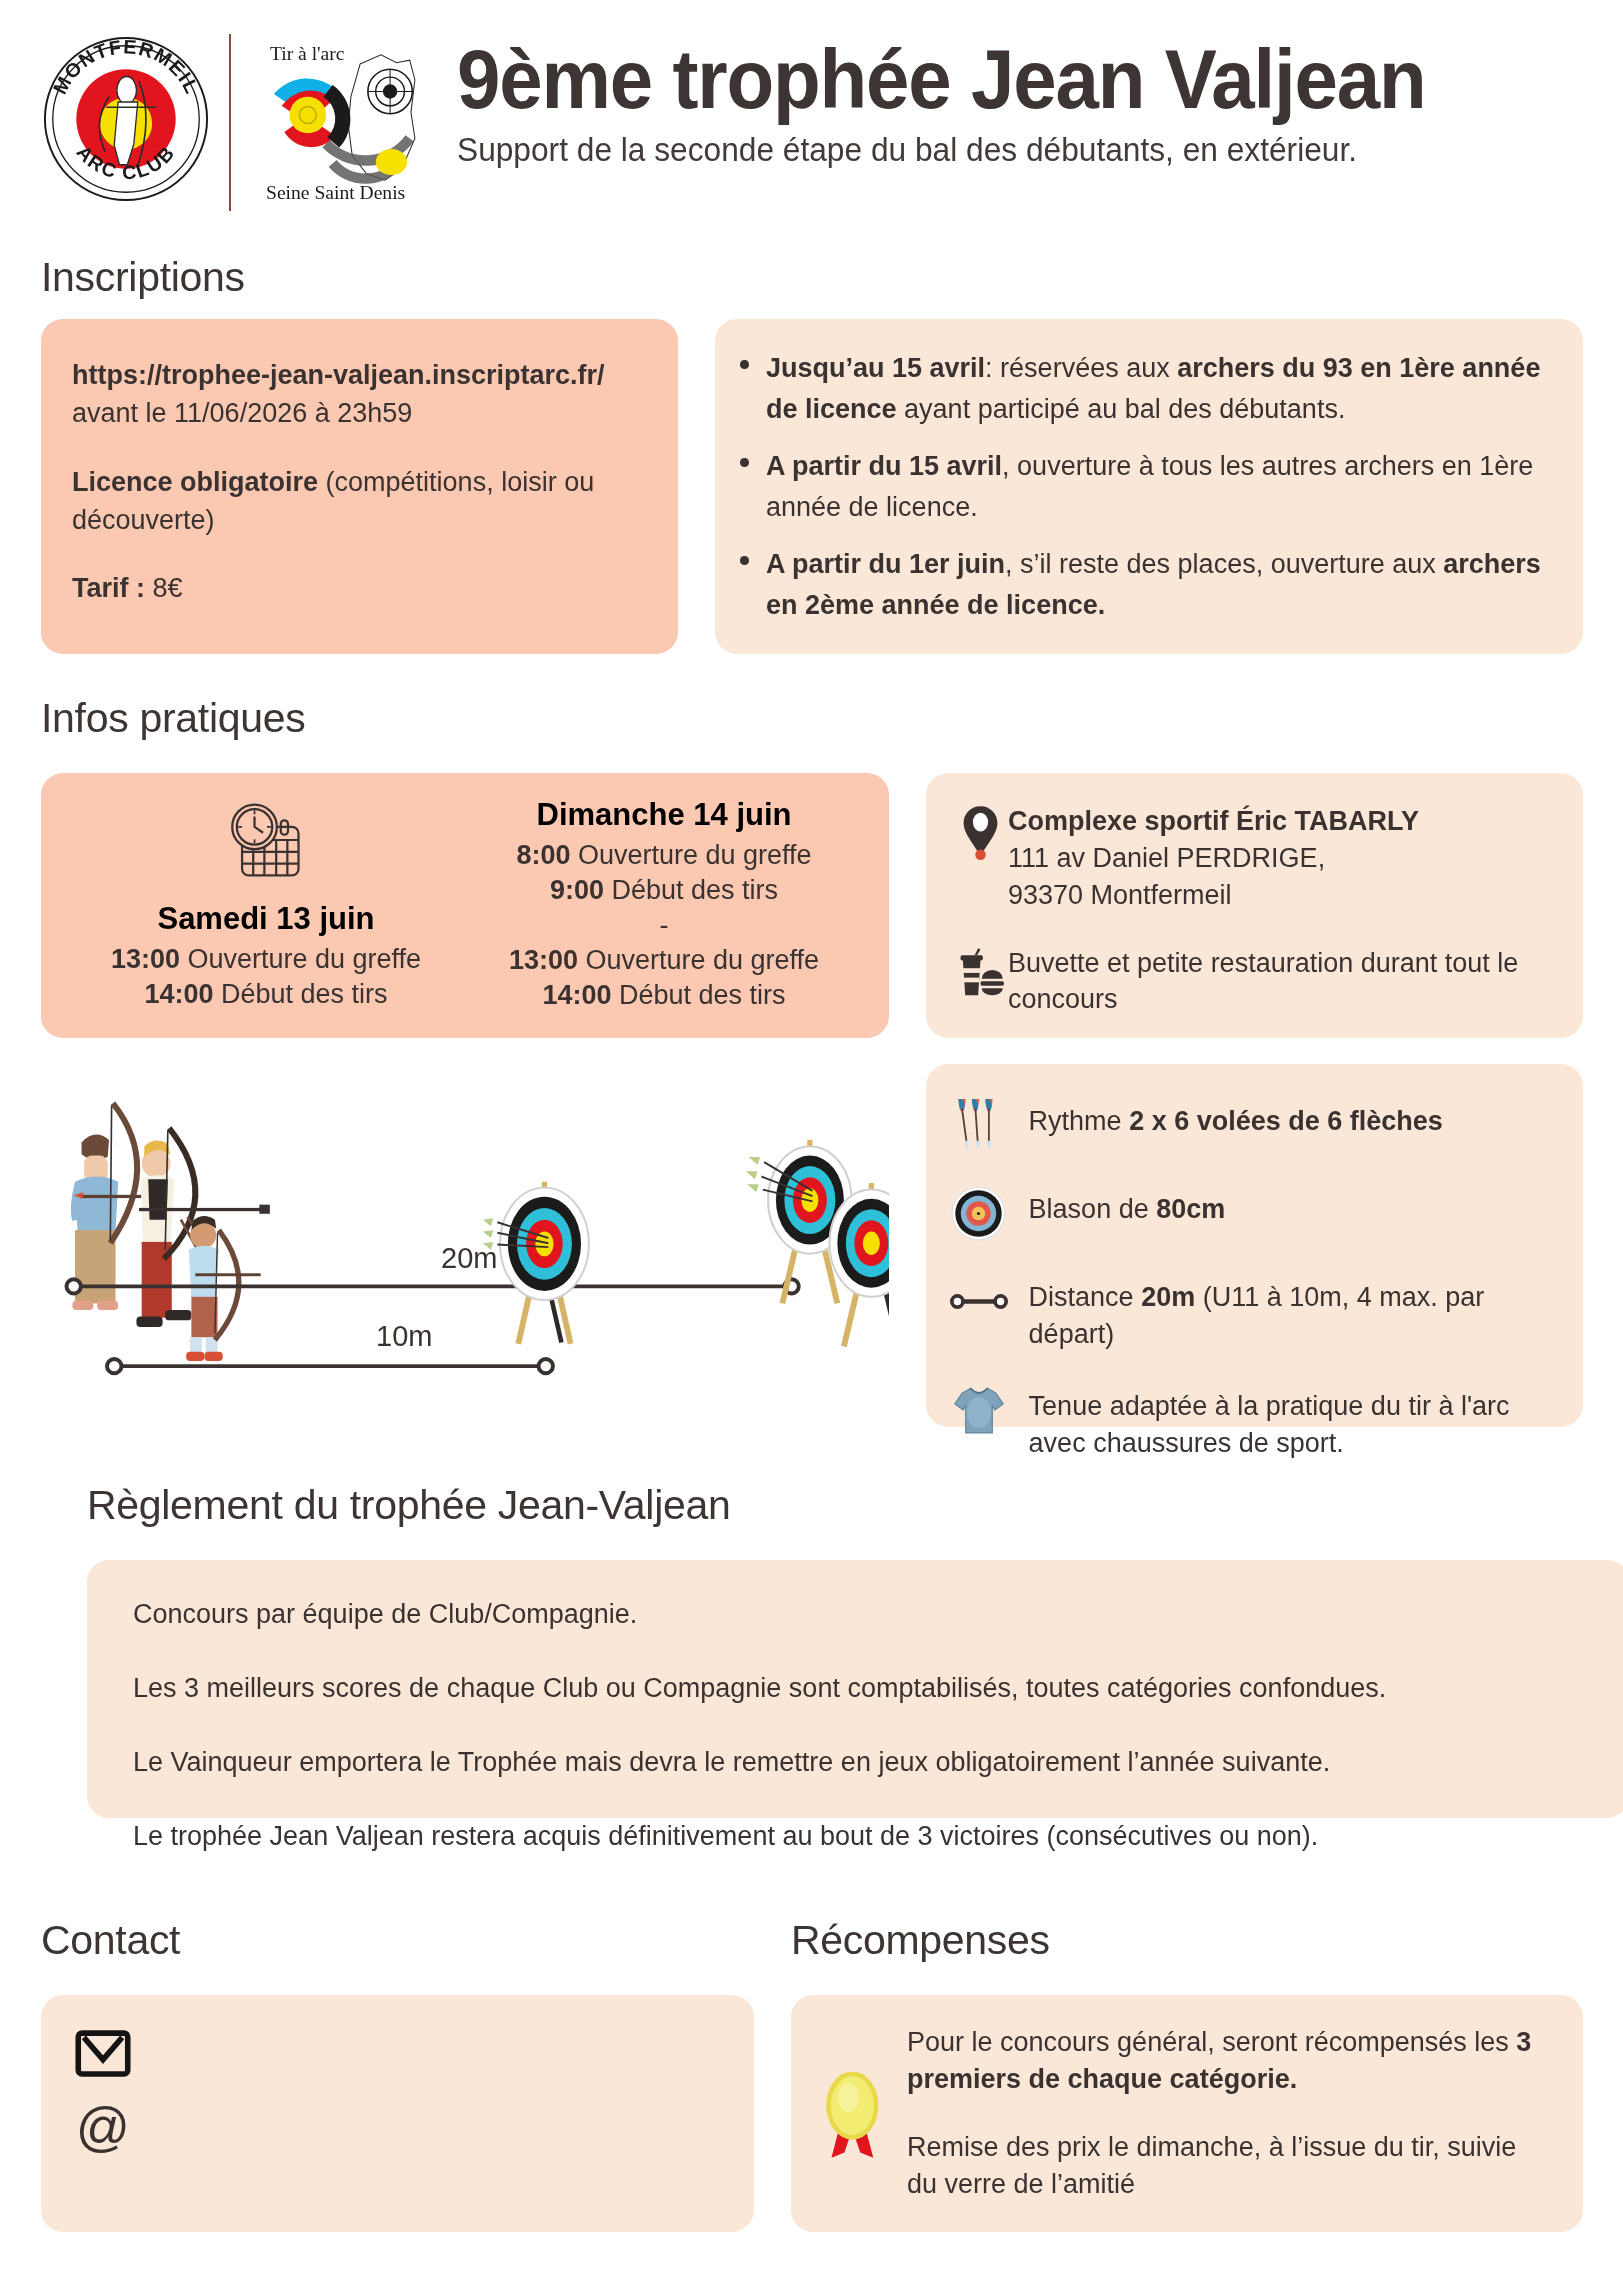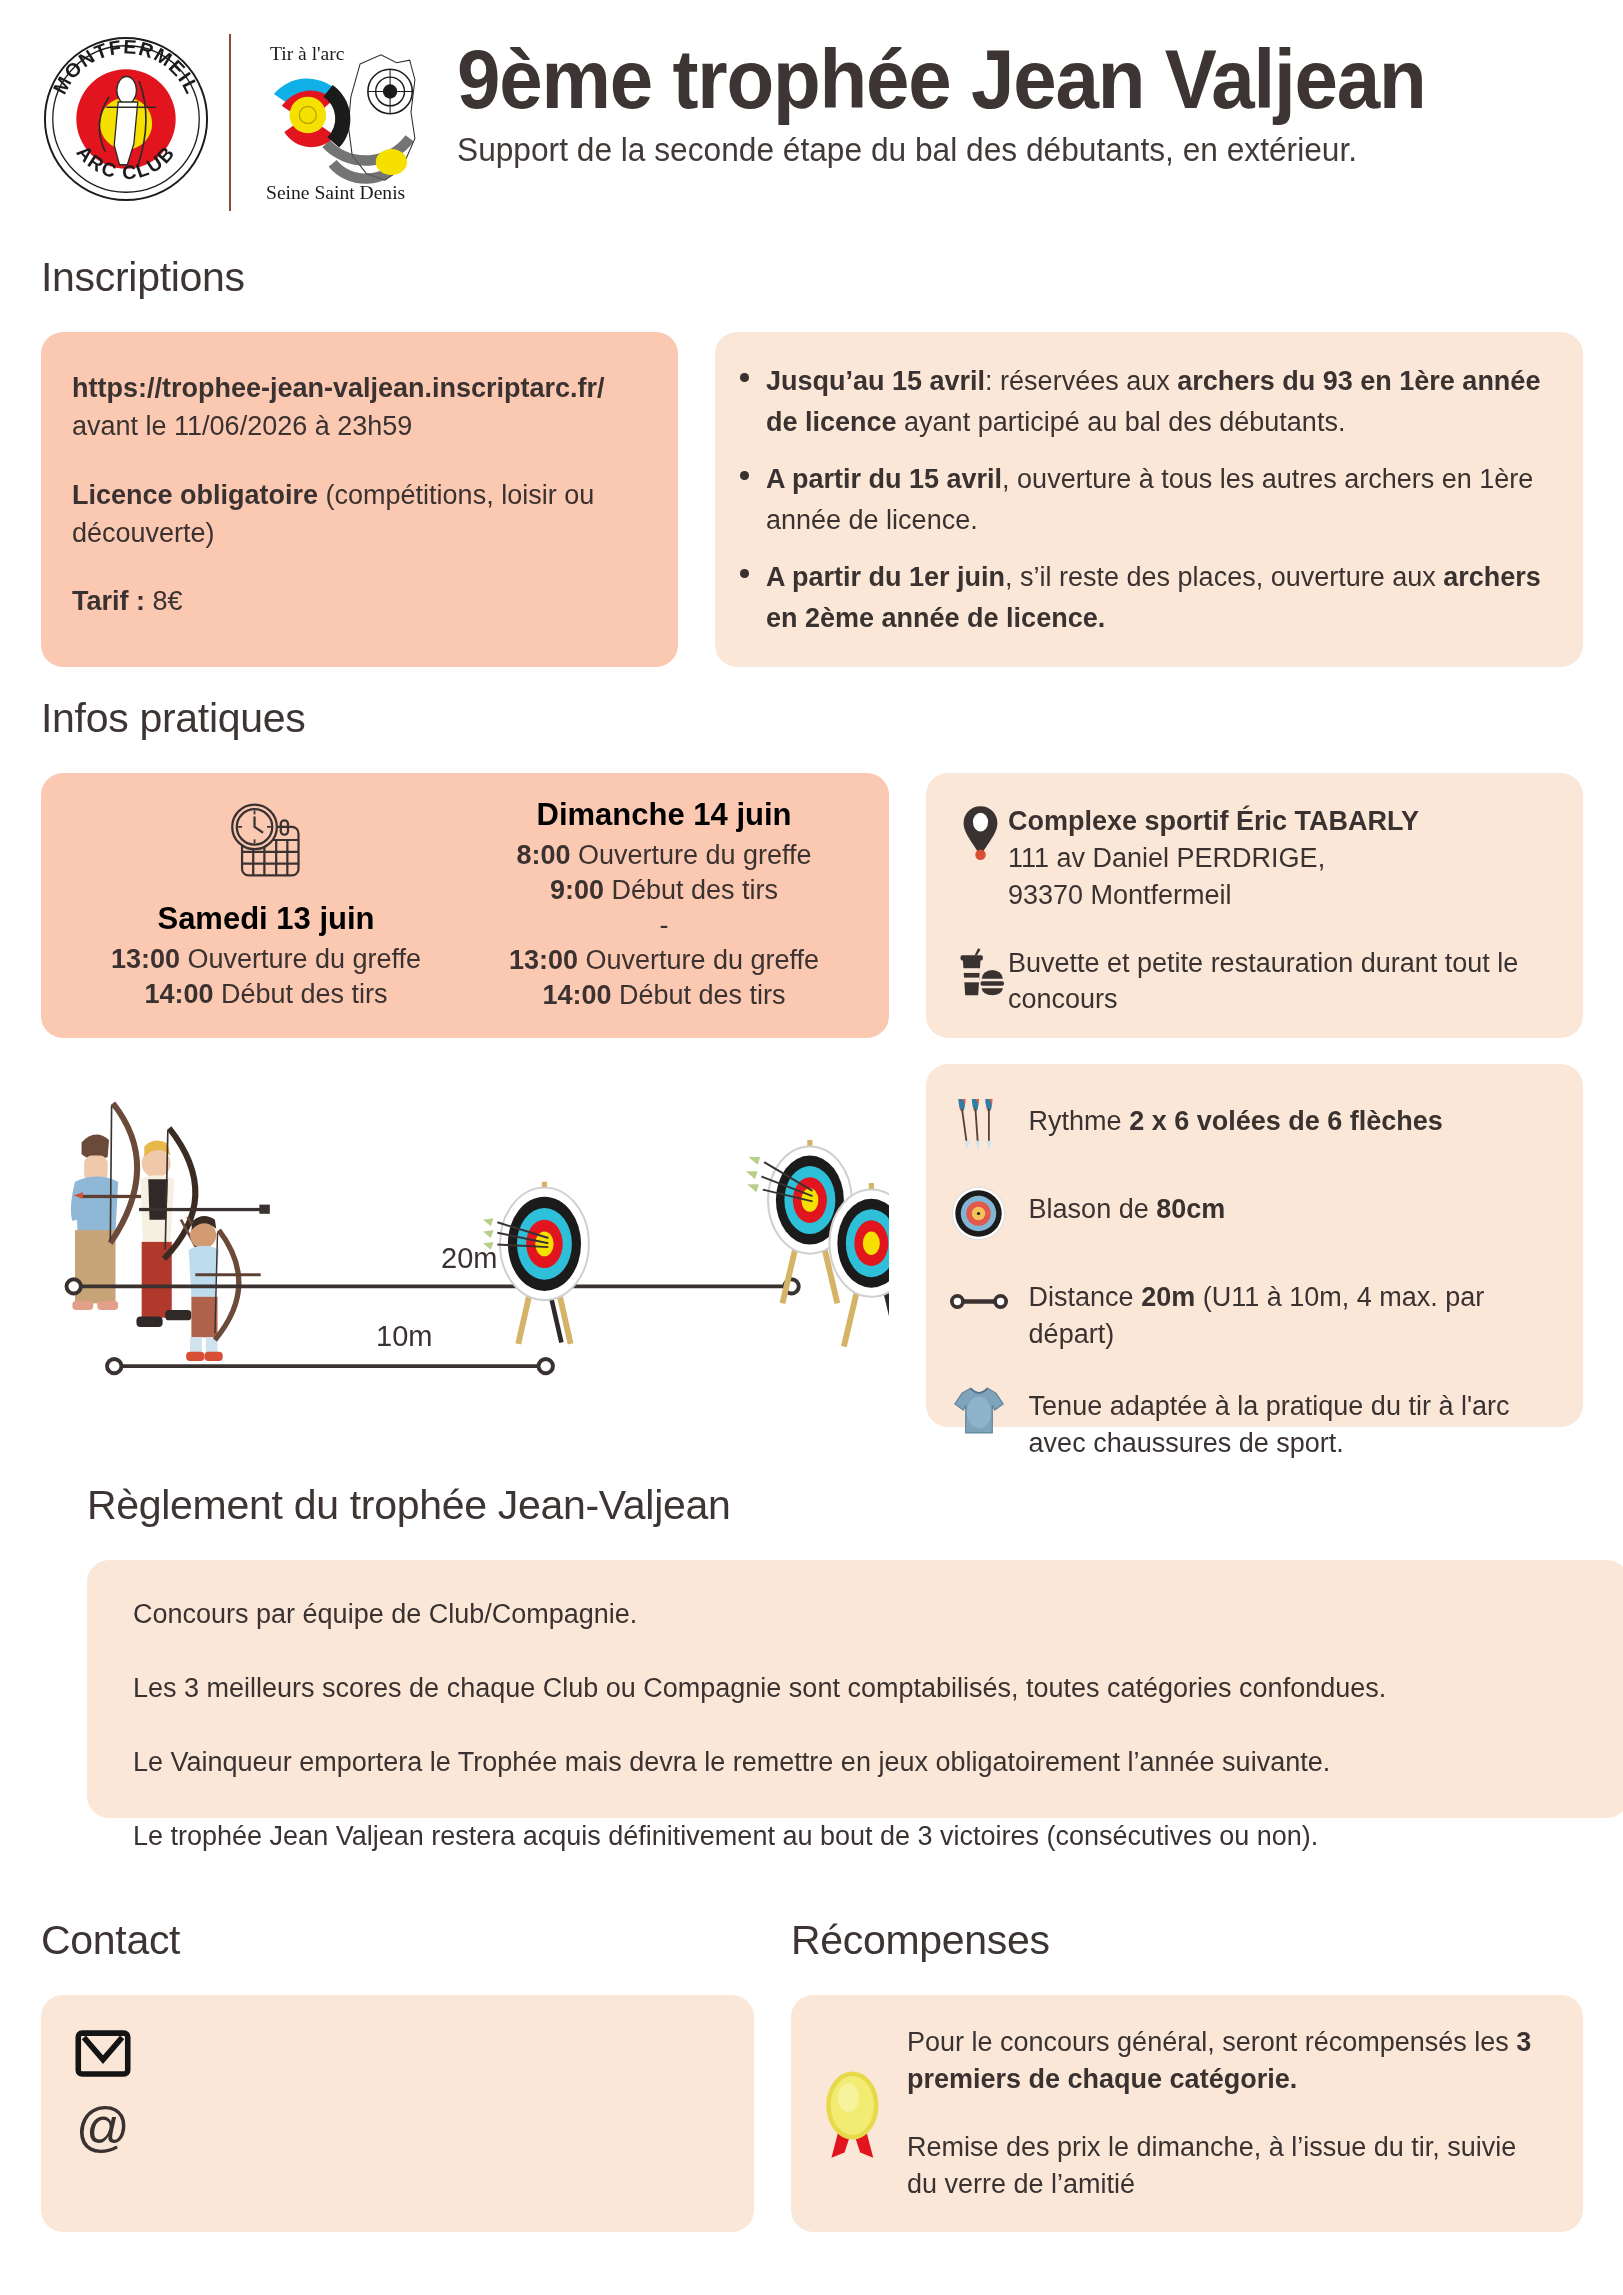--- a/index.html
+++ b/index.html
@@ -97,21 +97,21 @@
   
   .sec-inscriptions {
     position: absolute;
     left: 41px;
     top: 254px;
     width: 1542px;
   }
   .insc-row {
     display: flex;
     gap: 37px;
-    margin-top: 31px;
+    margin-top: 18px;
   }
   .insc-left {
     width: 637px;
     flex: 0 0 637px;
     padding: 37px 33px 37px 31px;
     font-size: 27px;
     line-height: 1.42;
   }
   .insc-left p { margin: 0 0 30px 0; }
   .insc-left p:last-child { margin-bottom: 0; }

